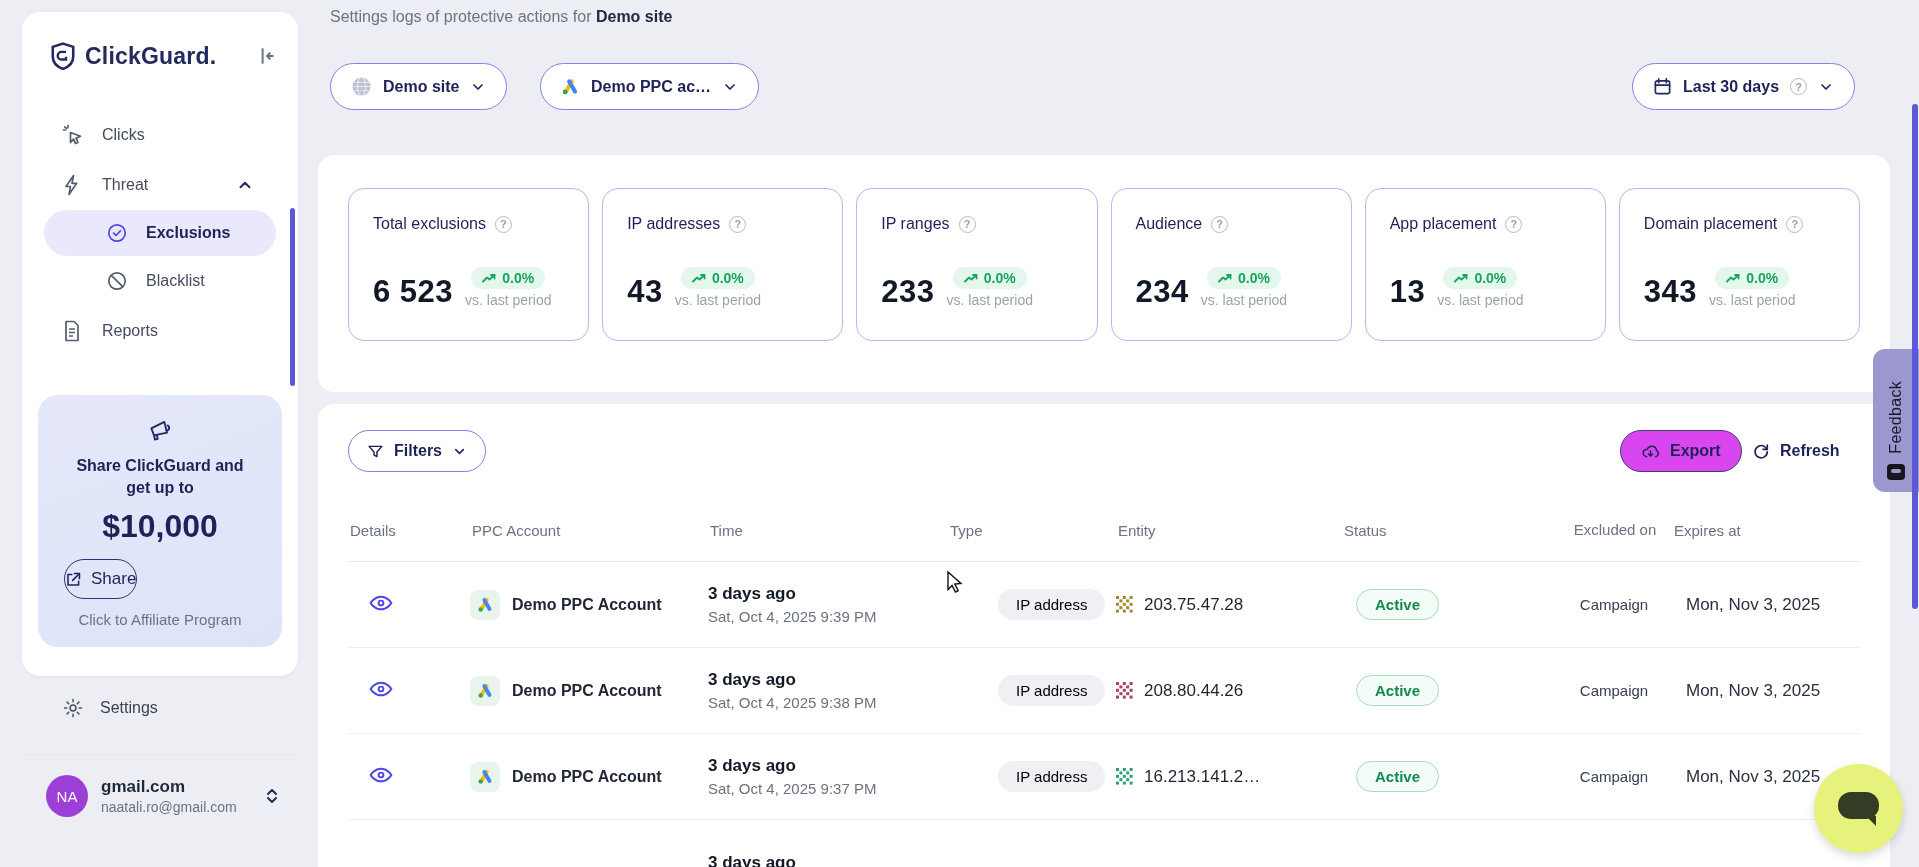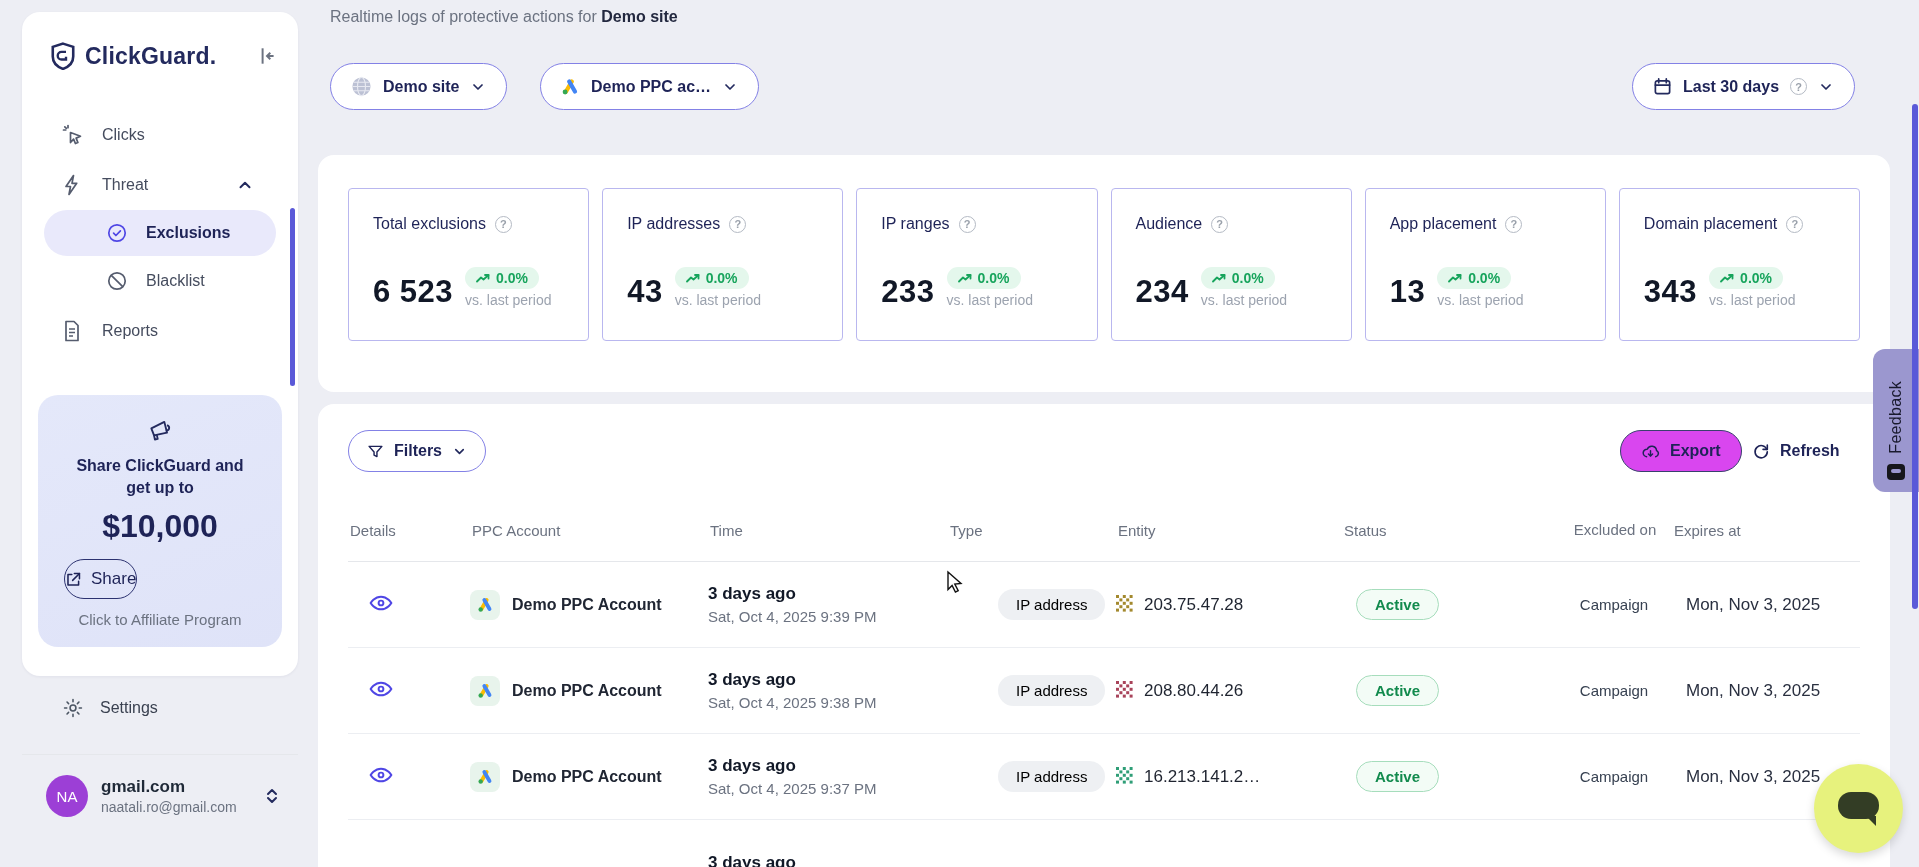--- a/index.html
+++ b/index.html
@@ -64,21 +64,21 @@
   .sel-date { left:1632px; }
   .chev-navy { color:#232a5e; }
   .help-dot {
     width:17px; height:17px; border:1px solid #b4bac4; border-radius:50%; color:#9aa1ab;
     font-size:11px; font-weight:bold; display:flex; align-items:center; justify-content:center; flex:none;
   }
 
   
   .stats-band { position:absolute; left:318px; top:155px; width:1572px; height:237px; background:#fff; border-radius:16px; }
   .stats-grid { position:absolute; left:30px; right:30px; top:33px; display:flex; gap:13px; }
-  .stat-card { flex:1; height:153px; border:1px solid #b9b7ef; border-radius:4px; background:#fff; padding:26px 24px 0; }
+  .stat-card { flex:1; height:153px; border:1px solid #b9b7ef; border-radius:16px; background:#fff; padding:26px 24px 0;text-align:center; }
   .stat-label { display:flex; align-items:center; gap:9px; font-size:16px; color:#1e2357; }
   .stat-bottom { display:flex; align-items:flex-end; gap:12px; margin-top:34px; }
   .stat-value { font-size:31px; font-weight:bold; color:#111827; letter-spacing:.5px; }
   .stat-trend-wrap { padding-bottom:2px; }
   .trend-badge {
     display:inline-flex; align-items:center; gap:6px; background:#e4f7ec; color:#17a45c;
     border-radius:12px; padding:3px 11px; font-size:14px; font-weight:bold;
   }
   .stat-caption { font-size:14px; color:#9ca3af; margin-top:3px; }
 
@@ -103,21 +103,21 @@
   .hc-excluded { text-align:center; line-height:1.25; }
   .data-row { height:86px; border-bottom:1px solid #eceef2; font-size:16px; color:#1f2937; }
   .cell-details { padding-left:20px; }
   .eye-btn { width:26px; height:26px; background:none; border:none; cursor:pointer; color:#4f46e5; padding:0; }
   .cell-account { display:flex; align-items:center; gap:12px; font-weight:bold; color:#202633; }
   .ads-chip { width:30px; height:30px; border-radius:8px; background:#e8f4ec; display:flex; align-items:center; justify-content:center; flex:none; }
   .cell-time .t-rel { font-size:17px; font-weight:bold; color:#111827; }
   .cell-time .t-abs { font-size:15px; color:#6b7280; margin-top:4px; }
   .type-pill { display:inline-block; background:#eef0f3; border-radius:16px; padding:7px 18px; font-size:15px; color:#000000; }
   .cell-type { padding-left:50px; }
-  .cell-entity { display:flex; gap:11px; font-size:17px; color:#1f2430; }
+  .cell-entity { display:flex; align-items:center; gap:11px; font-size:17px; color:#1f2430; }
   .identicon { width:17px; height:17px; position:relative; flex:none; }
   .identicon .px { position:absolute; left:0; top:0; width:3.4px; height:3.4px; background:currentColor;
     box-shadow:6.8px 0 currentColor,13.6px 0 currentColor,3.4px 3.4px currentColor,10.2px 3.4px currentColor,
     0 6.8px currentColor,6.8px 6.8px currentColor,13.6px 6.8px currentColor,3.4px 10.2px currentColor,
     10.2px 10.2px currentColor,0 13.6px currentColor,6.8px 13.6px currentColor,13.6px 13.6px currentColor; }
   .status-pill { display:inline-block; border:1px solid #a6ddbc; background:#f3fcf6; color:#128a4d;
     border-radius:16px; padding:6px 18px; font-size:15px; font-weight:bold; }
   .cell-status { padding-left:14px; }
   .cell-excluded { text-align:center; font-size:15px; color:#374151; }
   .cell-expires { font-size:17px; color:#2a3040; padding-left:14px; }
@@ -262,21 +262,21 @@
       <span class="user-chev">
         <svg width="16" height="20" viewBox="0 0 16 20" fill="none" stroke="#232a5e" stroke-width="2" stroke-linecap="round" stroke-linejoin="round">
             <path d="M4 8l4-4 4 4"></path>
             <path d="M4 12l4 4 4-4"></path>
           </svg>
       </span>
     </div>
   </aside>
 
   <div class="subtitle">
-    <span>Realtime logs of protective actions for </span><b>Demo site</b>
+    <span>Settings logs of protective actions for </span><b>Demo site</b>
   </div>
 
   <div class="selector sel-site">
     <span>
       <svg width="21" height="21" viewBox="0 0 22 22">
           <circle cx="11" cy="11" r="9.5" fill="#bcc1d4"></circle>
           <ellipse cx="11" cy="11" rx="4.2" ry="9.5" fill="none" stroke="#e7e9f1" stroke-width="1.2"></ellipse>
           <path d="M1.5 11h19M2.6 6.5h16.8M2.6 15.5h16.8" stroke="#e7e9f1" stroke-width="1.2" fill="none"></path>
         </svg>
     </span>

